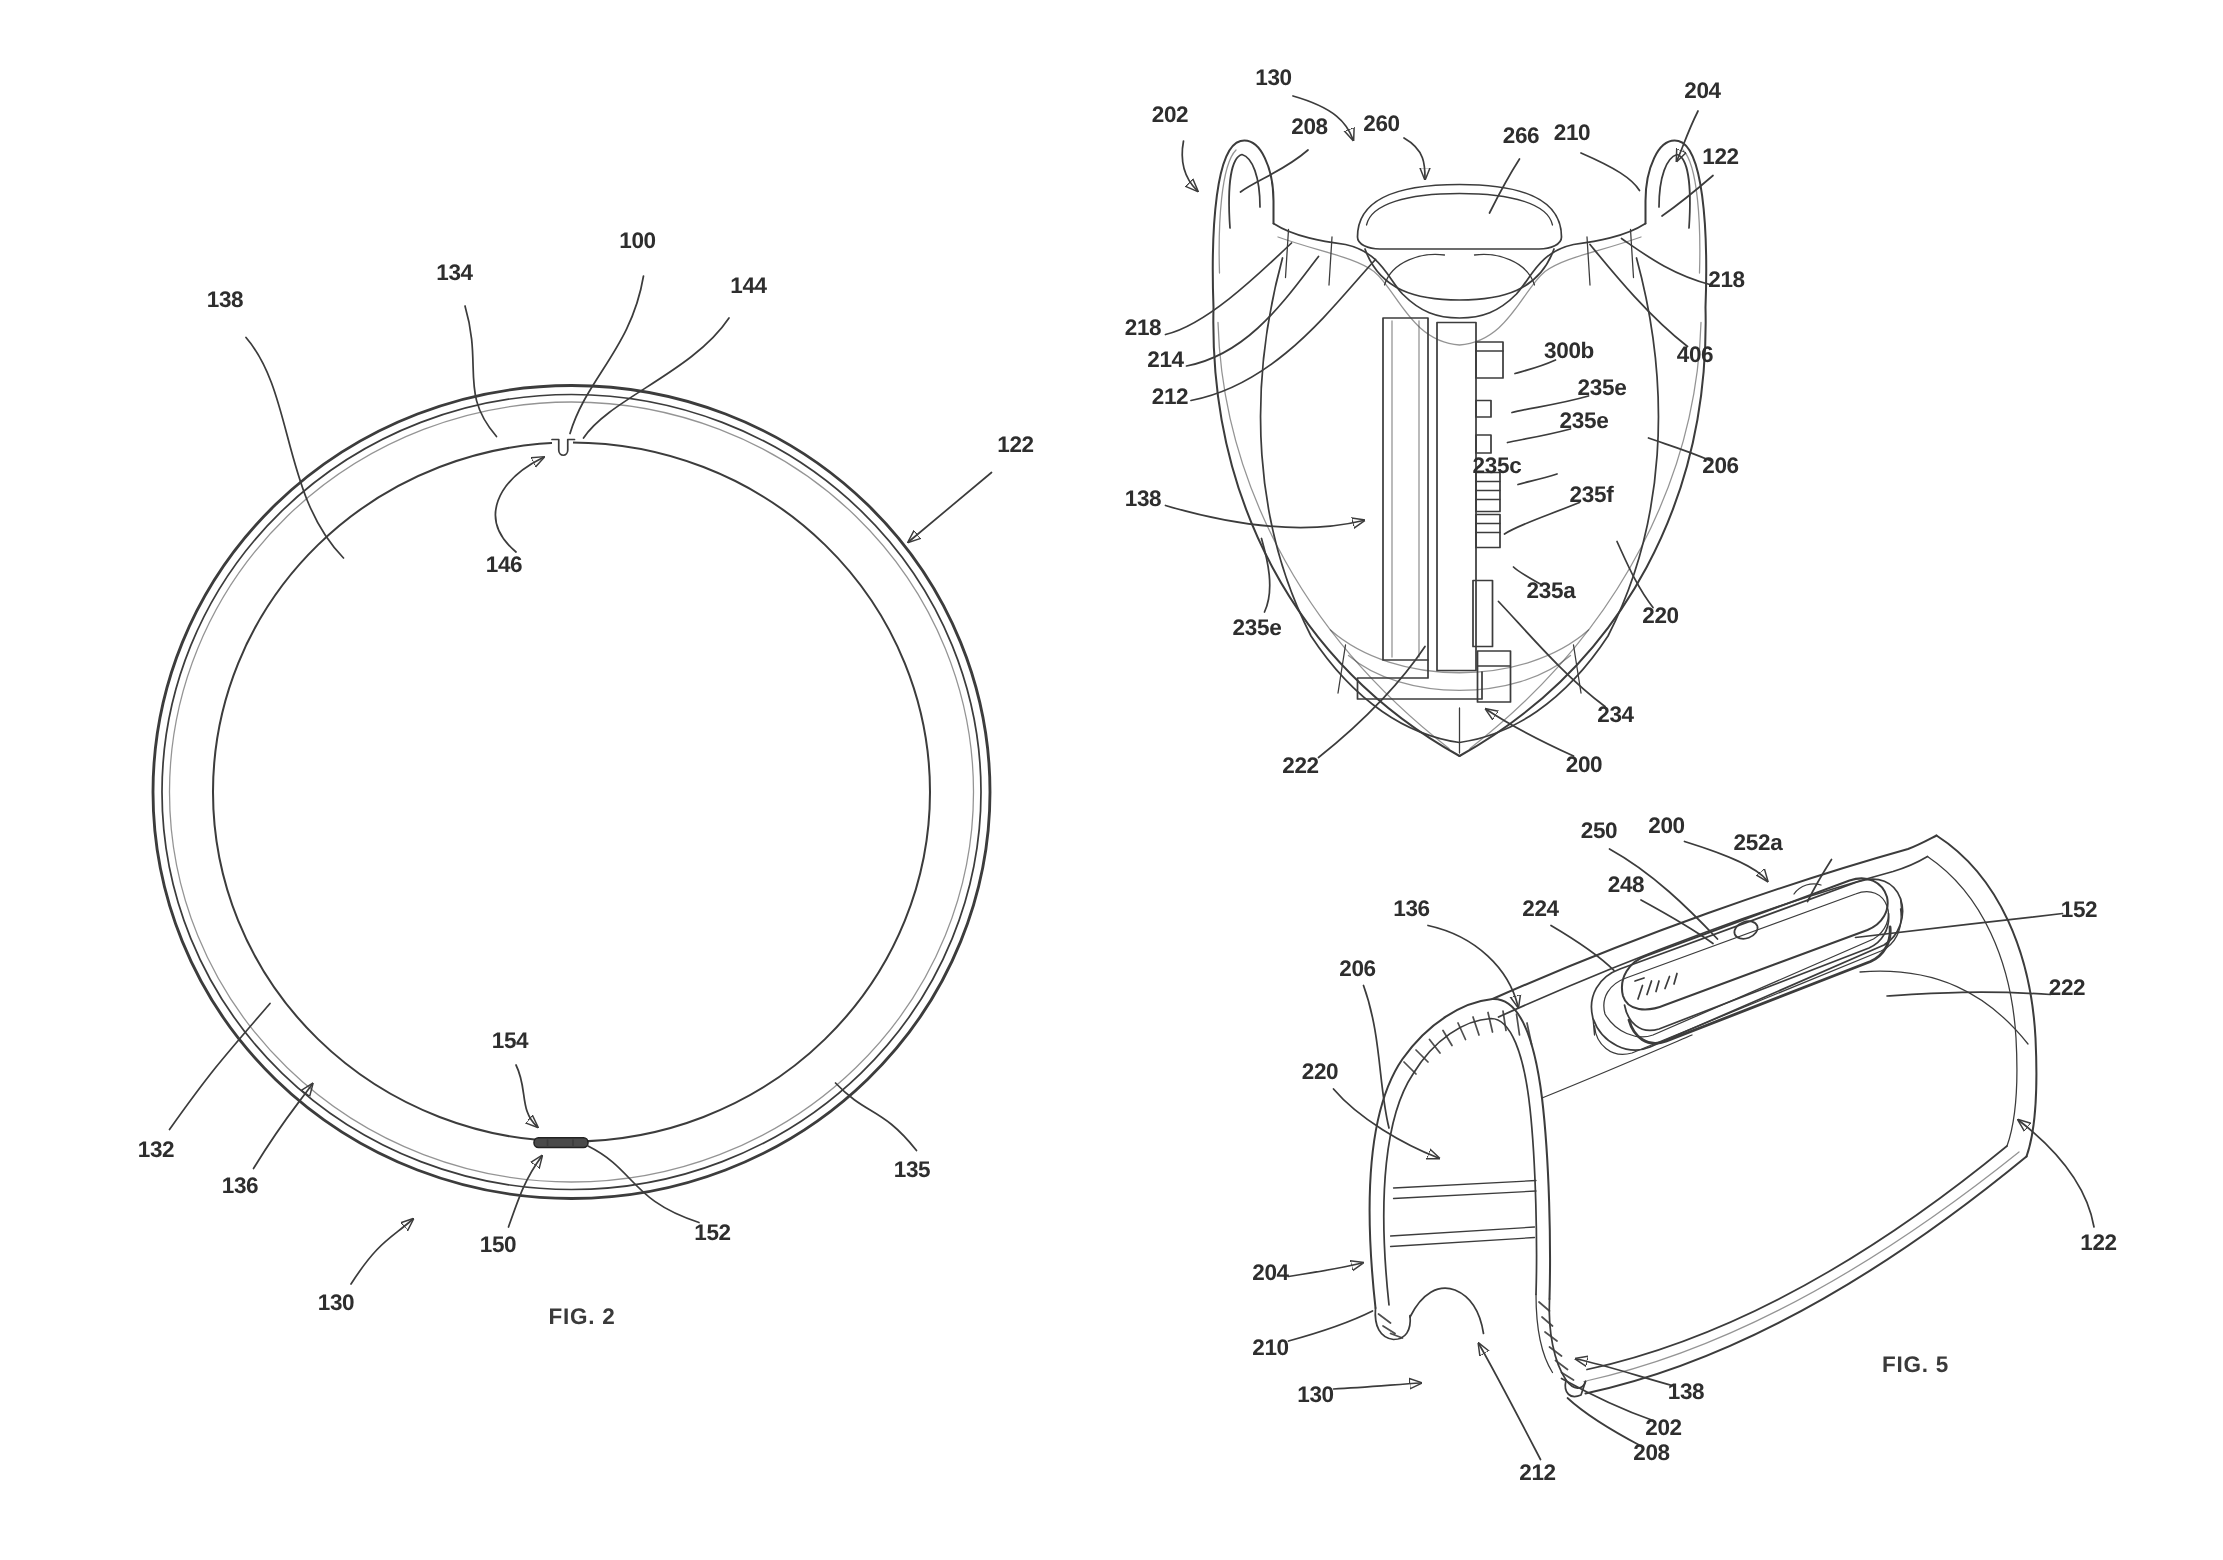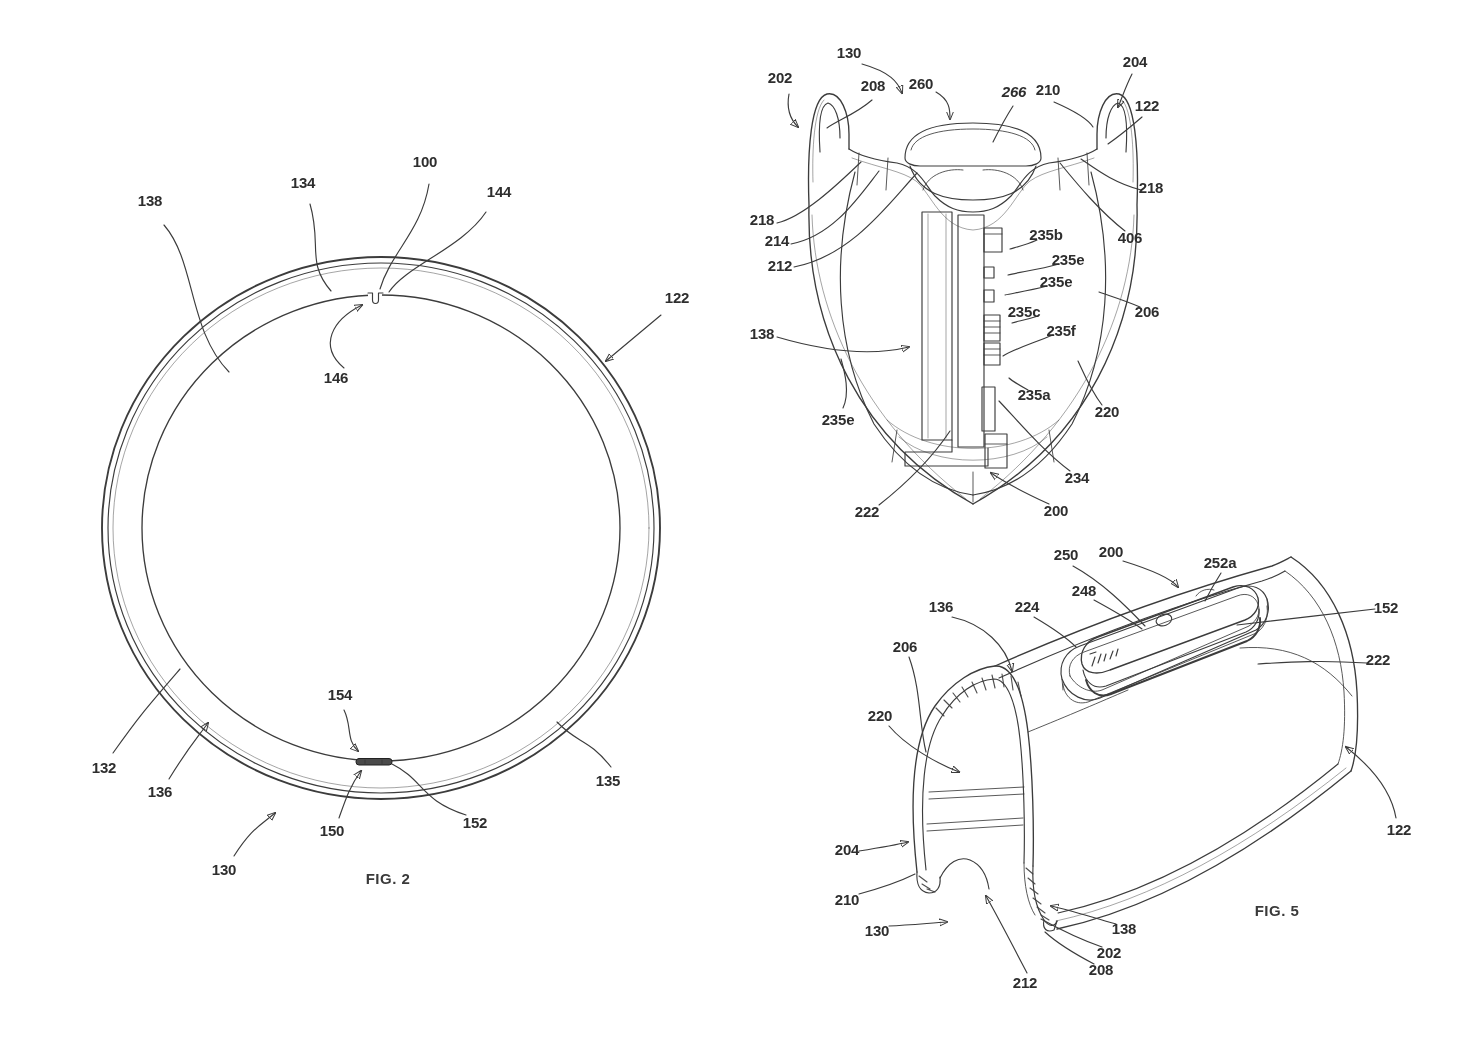--- a/index.html
+++ b/index.html
@@ -220,45 +220,45 @@
       <span class="ref-label" style="left: 224px; top: 869px;">130</span>
       <span class="ref-label" style="left: 340px; top: 694px;">154</span>
       <span class="ref-label" style="left: 332px; top: 830px;">150</span>
       <span class="ref-label" style="left: 475px; top: 822px;">152</span>
       <span class="ref-label" style="left: 608px; top: 780px; text-align: center;">135</span>
       <span class="ref-label caption" style="left: 388px; top: 878px;">FIG. 2</span>
       <span class="ref-label" style="left: 780px; top: 77px;">202</span>
       <span class="ref-label" style="left: 849px; top: 52px;">130</span>
       <span class="ref-label" style="left: 873px; top: 85px;">208</span>
       <span class="ref-label" style="left: 921px; top: 83px;">260</span>
-      <span class="ref-label" style="left: 1014px; top: 91px; font-style: italic;">266</span>
+      <span class="ref-label" style="left: 1014px; top: 91px;">266</span>
       <span class="ref-label" style="left: 1048px; top: 89px;">210</span>
       <span class="ref-label" style="left: 1135px; top: 61px;">204</span>
       <span class="ref-label" style="left: 1147px; top: 105px;">122</span>
       <span class="ref-label" style="left: 1151px; top: 187px;">218</span>
       <span class="ref-label" style="left: 762px; top: 219px;">218</span>
       <span class="ref-label" style="left: 777px; top: 240px;">214</span>
       <span class="ref-label" style="left: 780px; top: 265px;">212</span>
       <span class="ref-label" style="left: 762px; top: 333px;">138</span>
-      <span class="ref-label" style="left: 1046px; top: 234px;">235b</span>
+      <span class="ref-label" style="left: 1046px; top: 234px;">300b</span>
       <span class="ref-label" style="left: 1068px; top: 259px;">235e</span>
       <span class="ref-label" style="left: 1056px; top: 281px;">235e</span>
-      <span class="ref-label" style="left: 1024px; top: 311px;">235c</span>
+      <span class="ref-label" style="left: 998px; top: 311px;">235c</span>
       <span class="ref-label" style="left: 1061px; top: 330px;">235f</span>
       <span class="ref-label" style="left: 1034px; top: 394px;">235a</span>
       <span class="ref-label" style="left: 838px; top: 419px;">235e</span>
       <span class="ref-label" style="left: 1130px; top: 237px;">406</span>
       <span class="ref-label" style="left: 1147px; top: 311px;">206</span>
       <span class="ref-label" style="left: 1107px; top: 411px;">220</span>
       <span class="ref-label" style="left: 1077px; top: 477px; text-align: right;">234</span>
       <span class="ref-label" style="left: 867px; top: 511px;">222</span>
       <span class="ref-label" style="left: 1056px; top: 510px;">200</span>
       <span class="ref-label" style="left: 1066px; top: 554px;">250</span>
       <span class="ref-label" style="left: 1111px; top: 551px;">200</span>
-      <span class="ref-label" style="left: 1220px; top: 562px;">252a</span>
+      <span class="ref-label" style="left: 1172px; top: 562px;">252a</span>
       <span class="ref-label" style="left: 1084px; top: 590px;">248</span>
       <span class="ref-label" style="left: 941px; top: 606px;">136</span>
       <span class="ref-label" style="left: 1027px; top: 606px;">224</span>
       <span class="ref-label" style="left: 905px; top: 646px;">206</span>
       <span class="ref-label" style="left: 880px; top: 715px;">220</span>
       <span class="ref-label" style="left: 1386px; top: 607px;">152</span>
       <span class="ref-label" style="left: 1378px; top: 659px;">222</span>
       <span class="ref-label" style="left: 1399px; top: 829px;">122</span>
       <span class="ref-label" style="left: 847px; top: 849px;">204</span>
       <span class="ref-label" style="left: 847px; top: 899px;">210</span>

